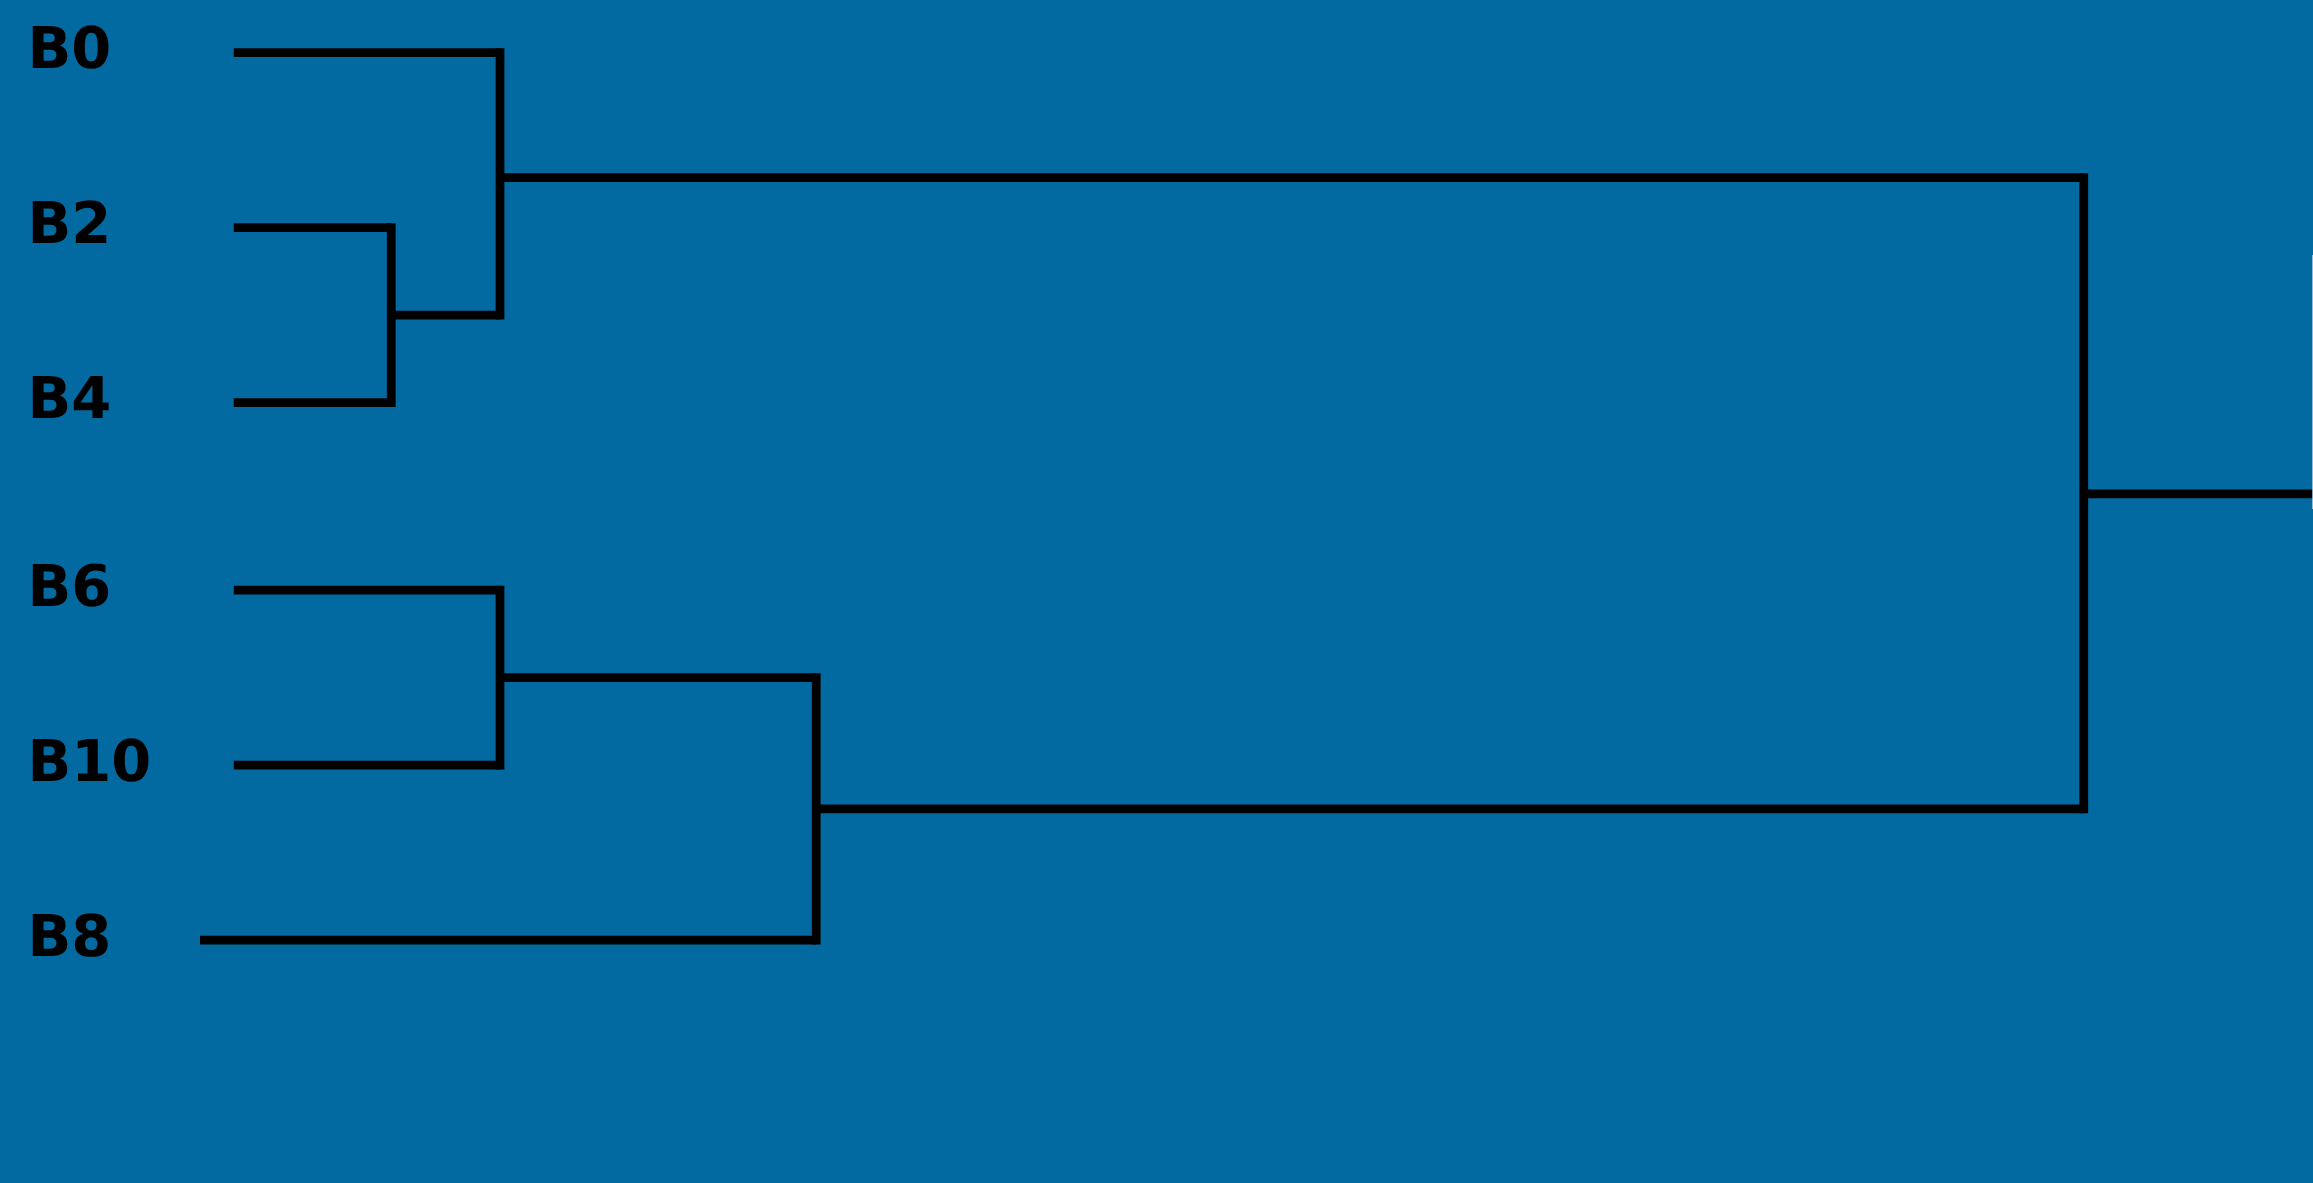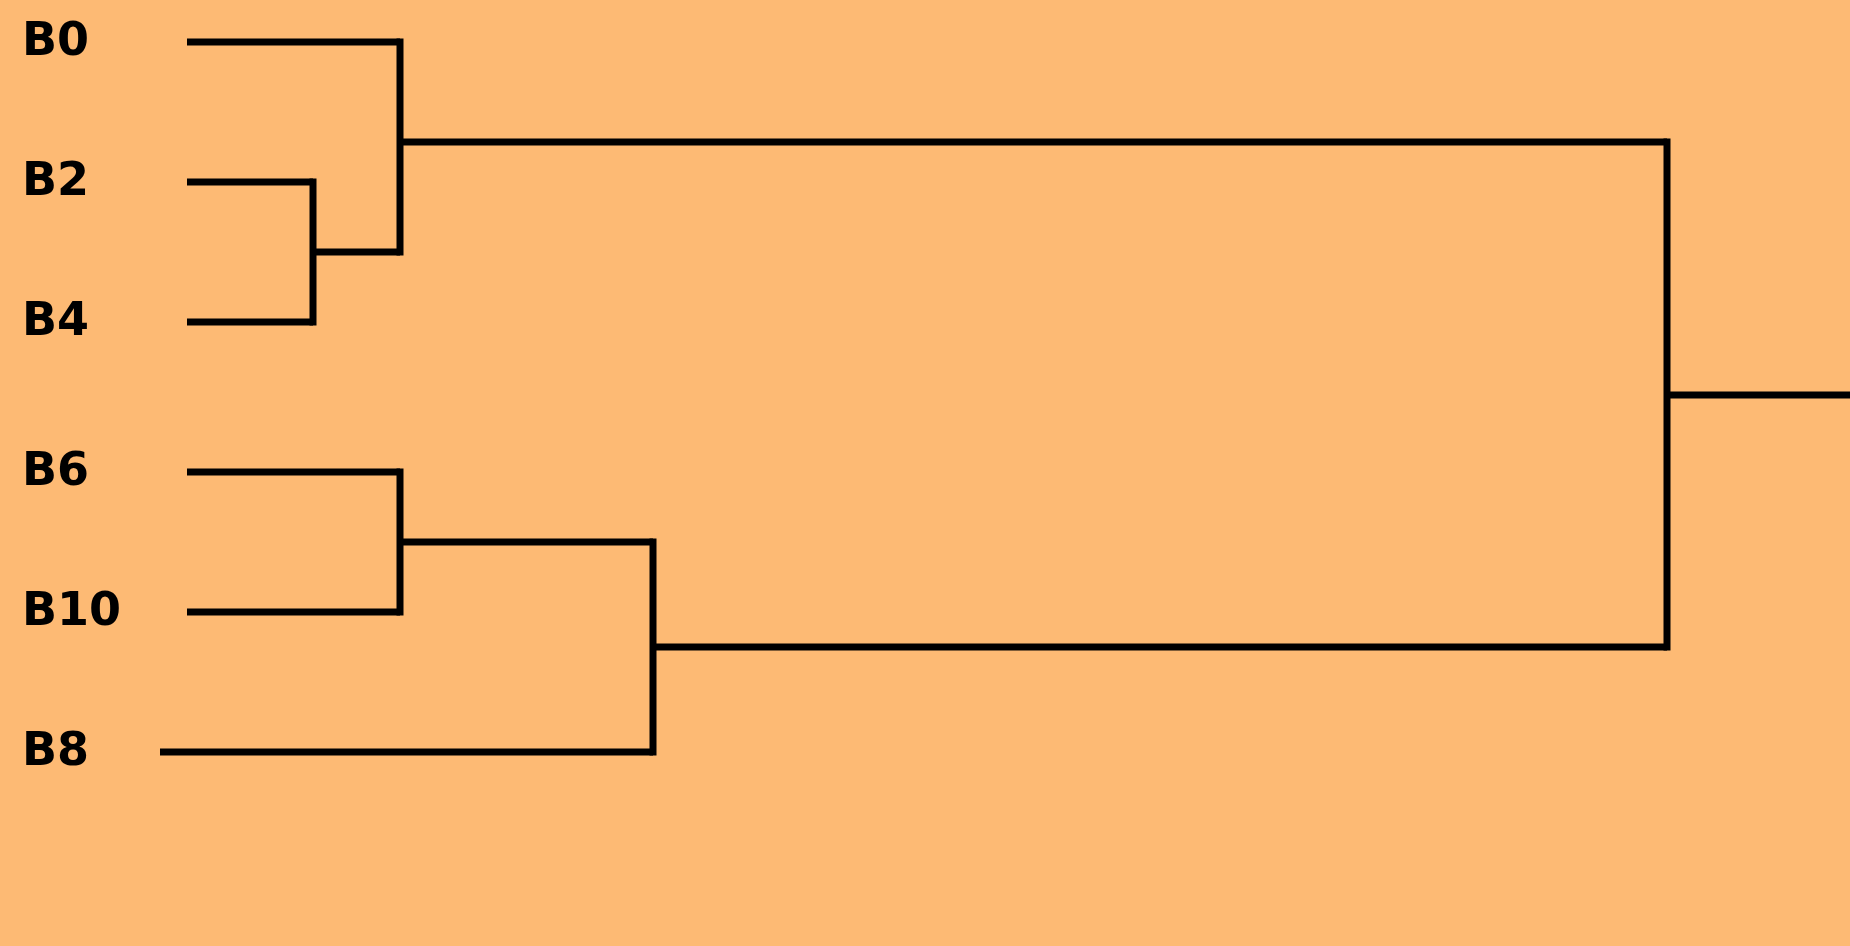--- a/index.html
+++ b/index.html
@@ -7,21 +7,21 @@
     padding: 0;
     background: #ffffff;
   }
   body {
     font-family: "DejaVu Sans", sans-serif;
   }
   #dendrogram-root {
     position: relative;
     width: 1850px;
     height: 946px;
-    background: #fdba74;
+    background: #0369a1;
     overflow: hidden;
   }
   #dendrogram-svg {
     position: absolute;
     left: 0;
     top: 0;
     width: 1850px;
     height: 946px;
     display: block;
   }

